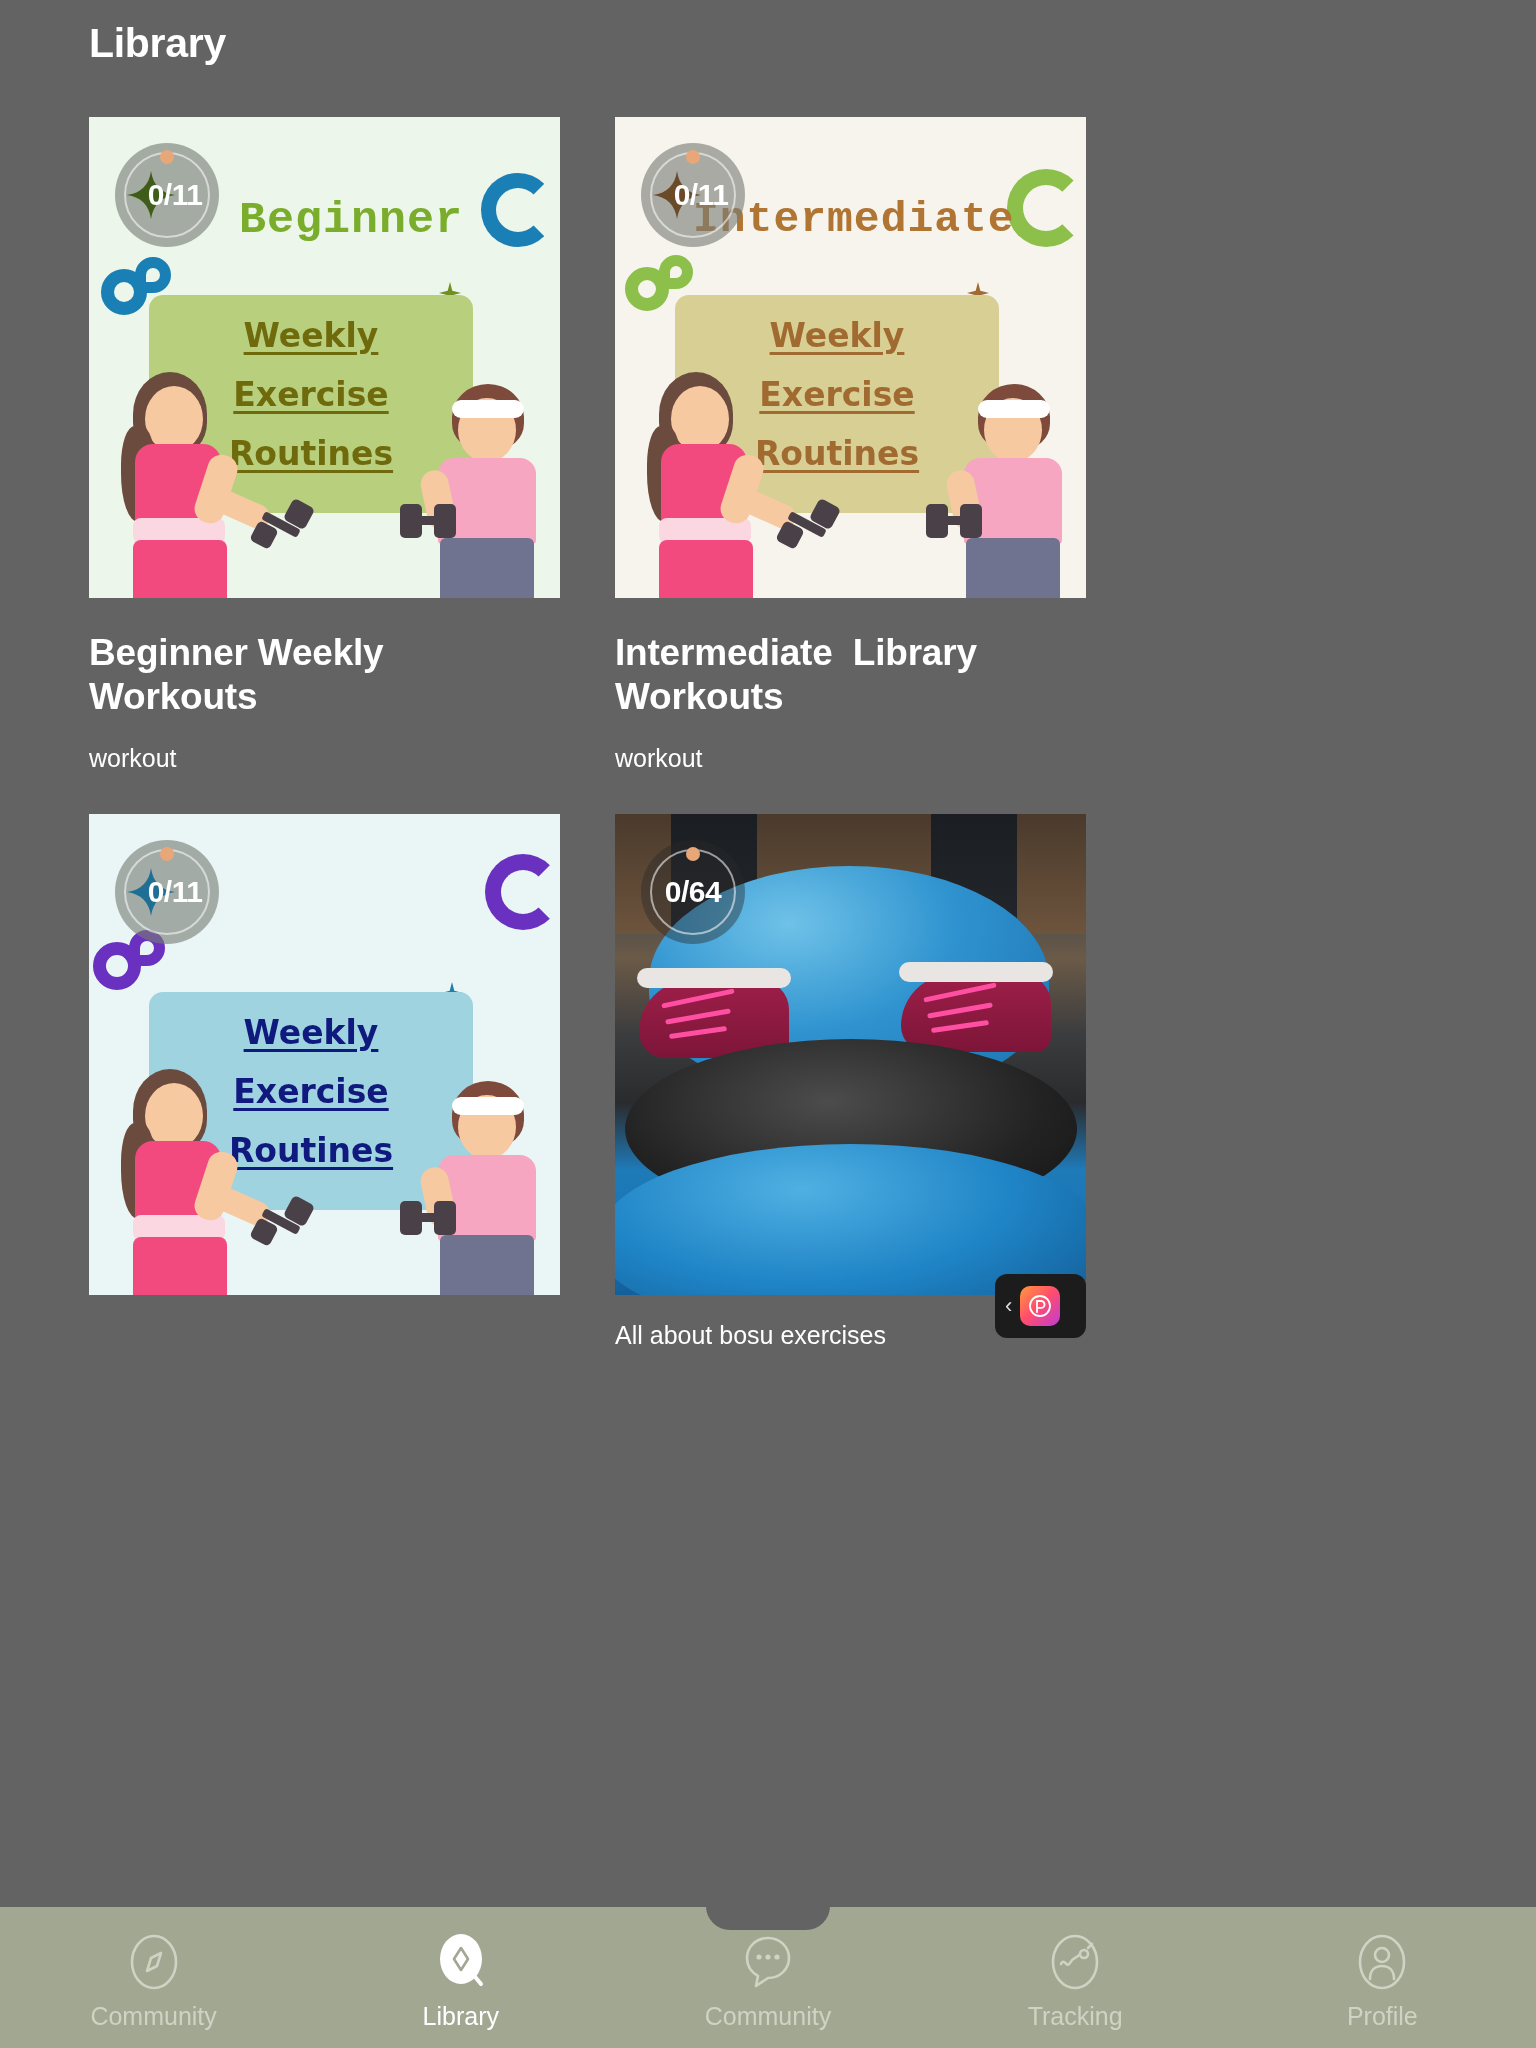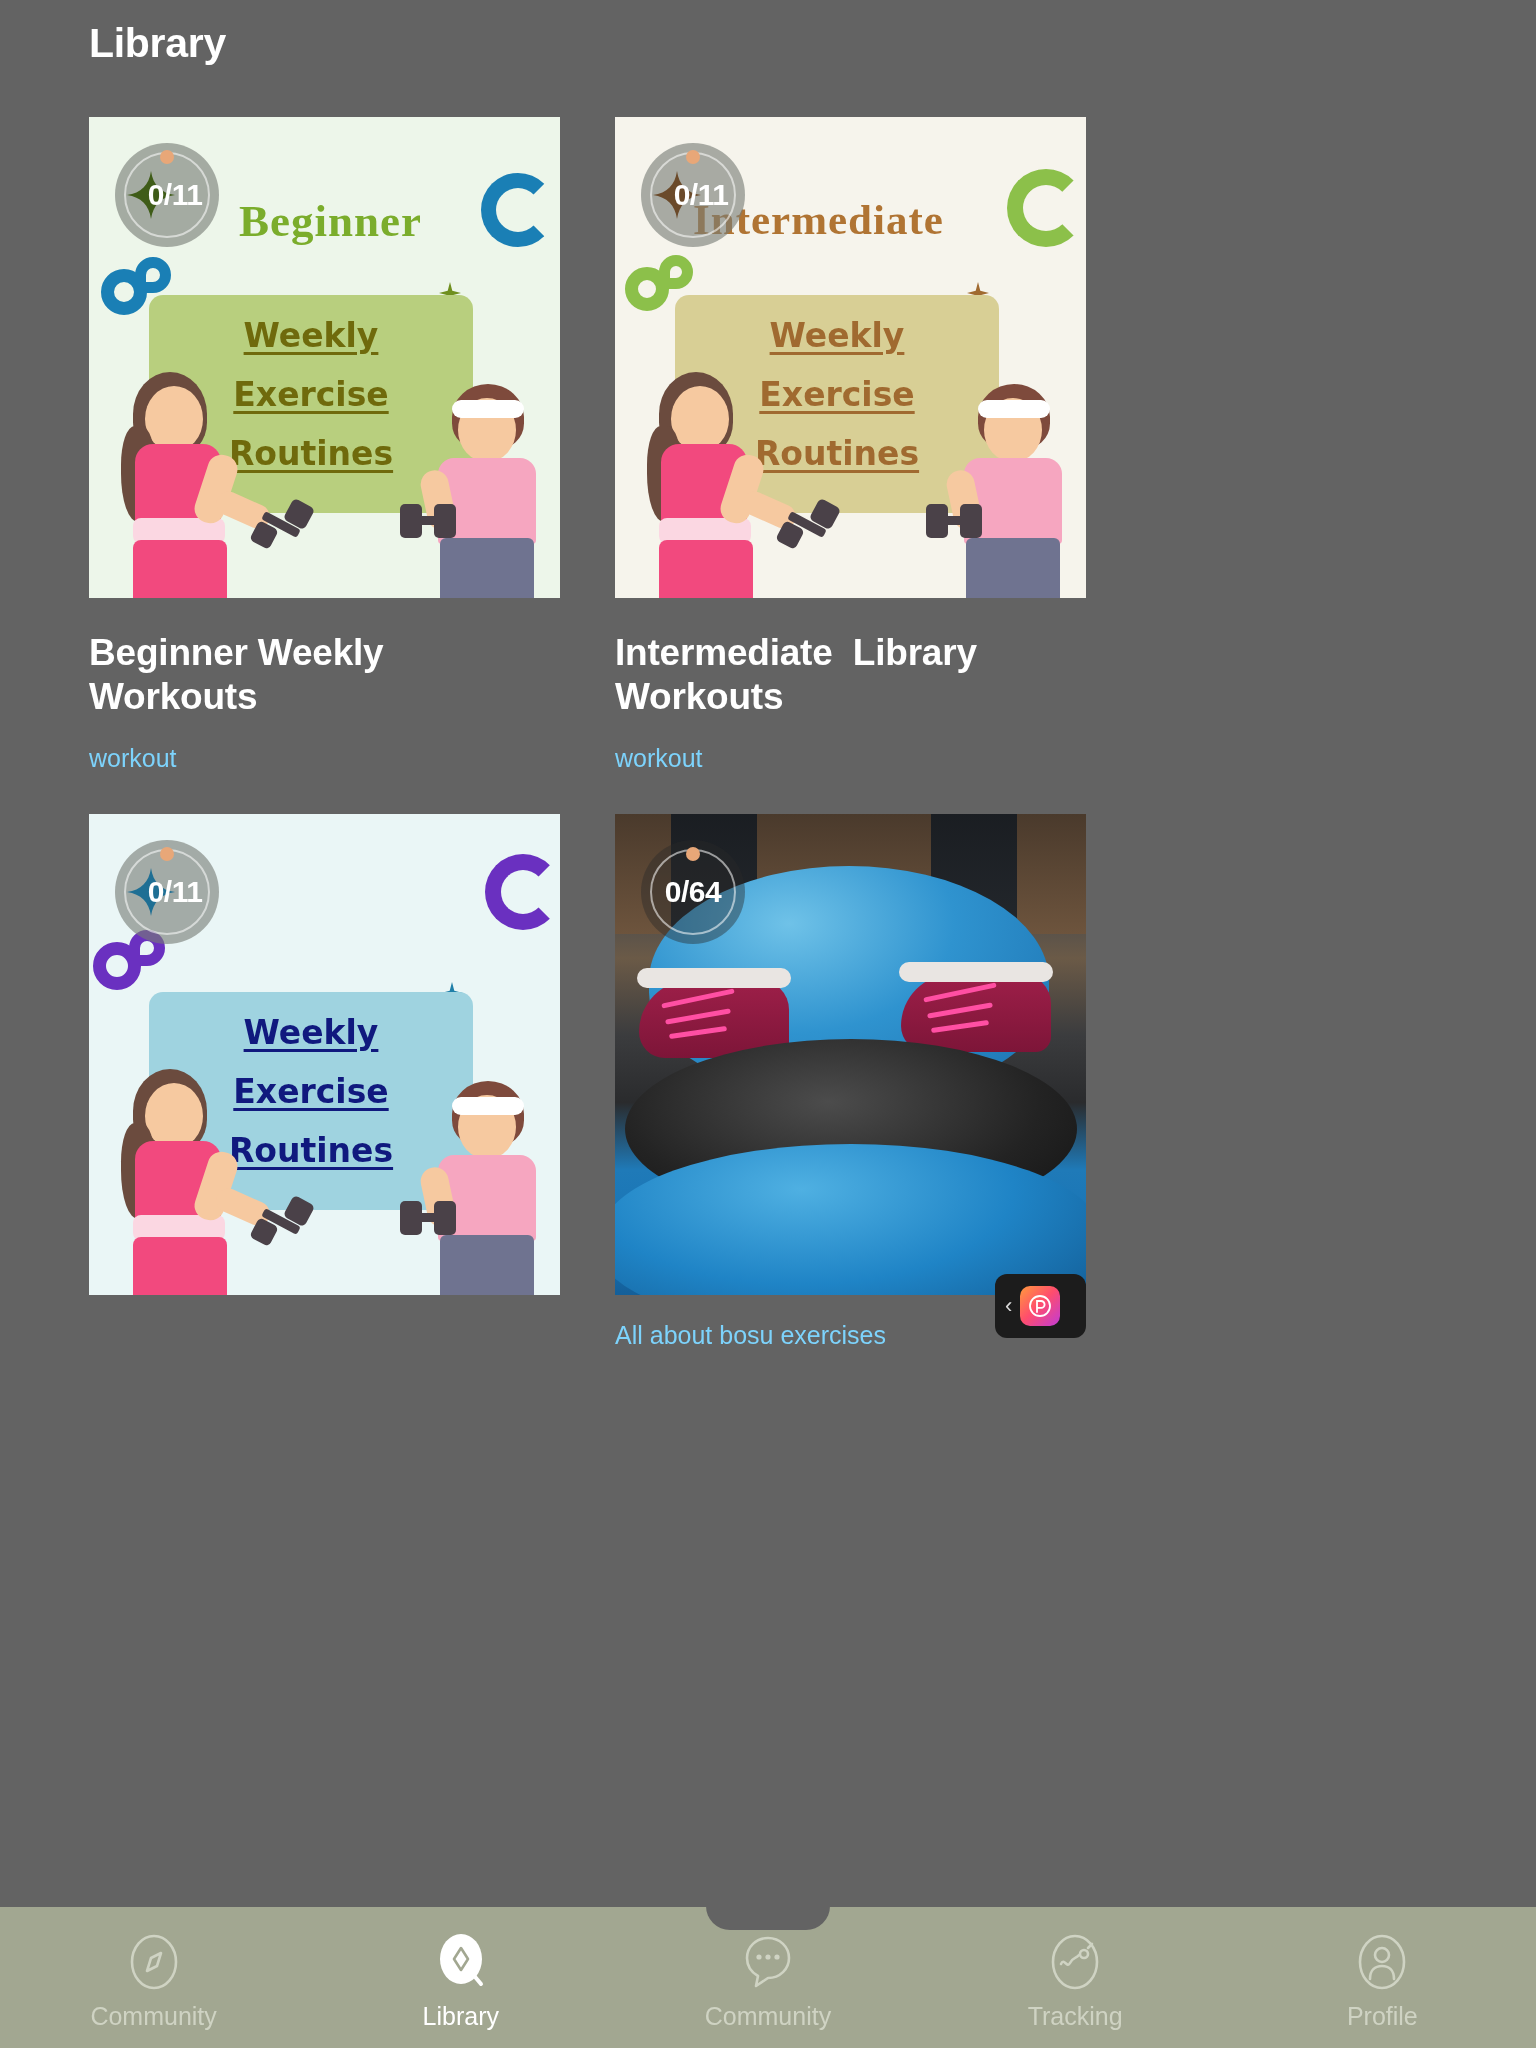--- a/index.html
+++ b/index.html
@@ -33,21 +33,21 @@
     overflow: hidden; background: #eef5ea;
   }
   .card-title {
     margin-top: 33px;
     font-size: 37px; font-weight: bold; color: #ffffff;
     line-height: 1.18; letter-spacing: -0.2px;
     white-space: pre-wrap;
   }
   .card-subtitle {
     margin-top: 26px;
-    font-size: 25px; color: #7dd3fc; font-weight: 400;
+    font-size: 25px; color: #ffffff; font-weight: 400;
   }
 
   
   .badge {
     position: absolute; left: 26px; top: 26px;
     width: 104px; height: 104px; border-radius: 50%;
     background: rgba(120,125,118,0.62);
     display: flex; align-items: center; justify-content: center;
     z-index: 6;
   }
@@ -70,21 +70,21 @@
     font-size: 30px; font-weight: bold; color: #ffffff;
     letter-spacing: -0.5px; padding-left: 16px;
   }
   .badge.dark .badge-text { padding-left: 0; }
 
   
   .poster { position: absolute; inset: 0; }
   .poster-level {
     position: absolute; left: 150px; top: 78px;
     font-size: 45px; font-weight: bold;
-    font-family: Liberation Serif, serif;
+    font-family: Liberation Mono, monospace;
     letter-spacing: 1px;
   }
   .poster-board {
     position: absolute; left: 60px; top: 178px;
     width: 324px; height: 218px; border-radius: 14px;
   }
   .poster-board .line {
     display: block; text-align: center;
     font-size: 33px; font-weight: bold;
     font-family: "DejaVu Sans", sans-serif;

